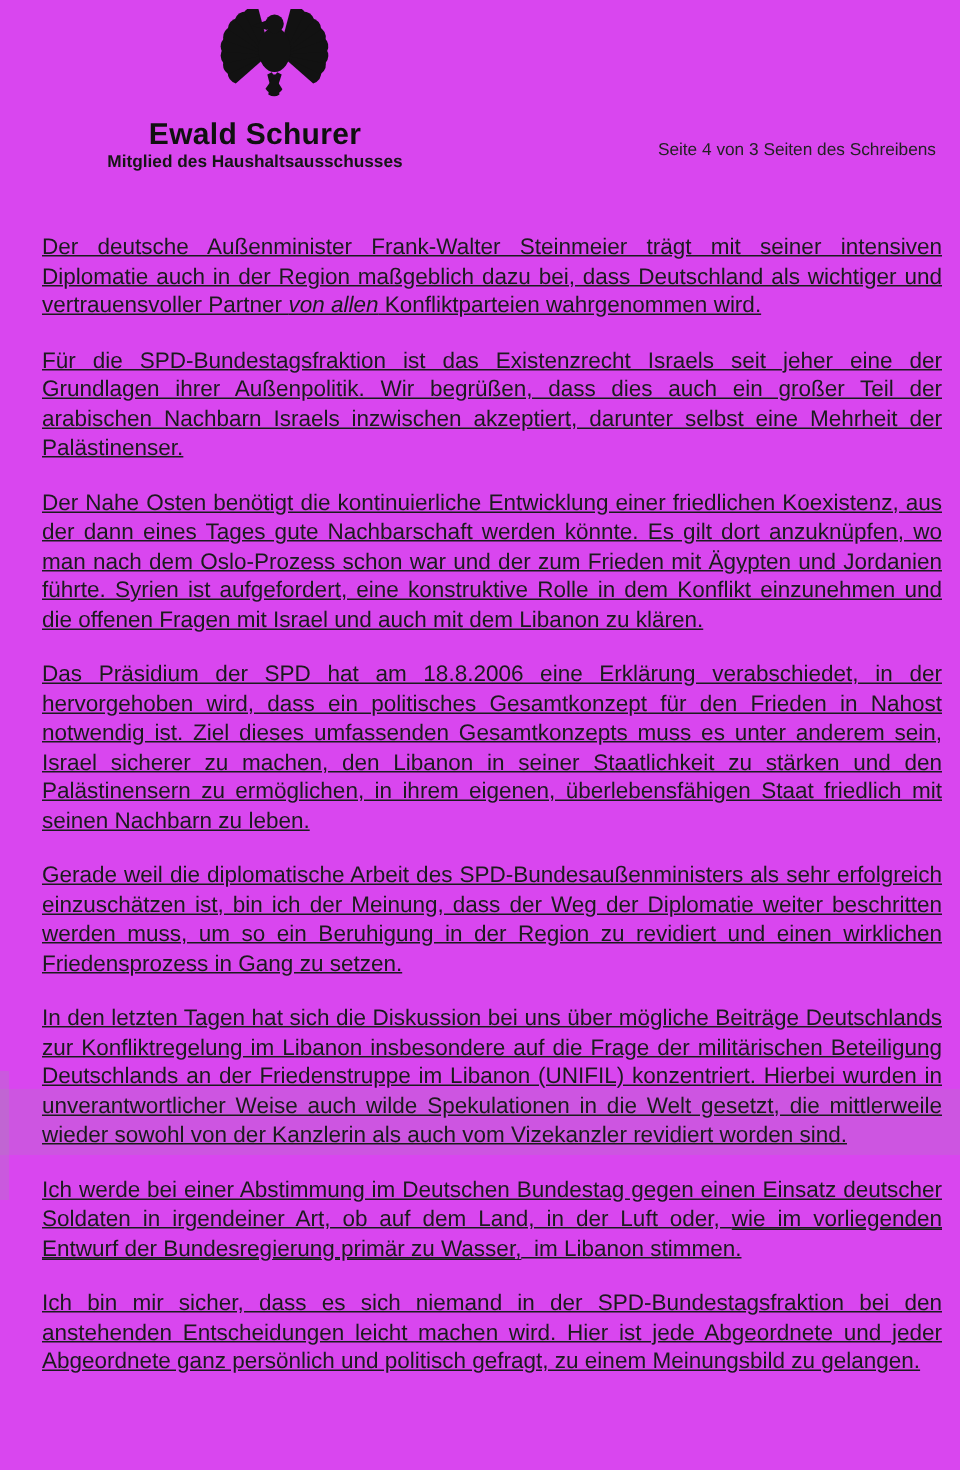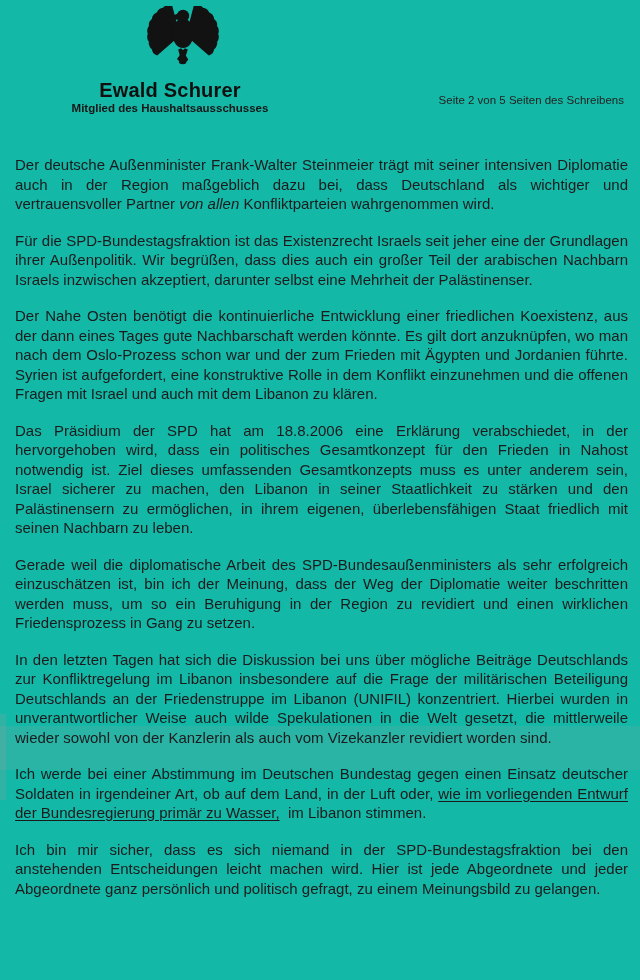--- a/index.html
+++ b/index.html
@@ -3,21 +3,21 @@
 <meta charset="utf-8">
 <style>
   * { margin: 0; padding: 0; box-sizing: border-box; }
   html, body { background: #ffffff; }
   body { font-family: "Liberation Sans", sans-serif; }
 
   .page {
     position: relative;
     width: 640px;
     height: 980px;
-    background: #14b8a6;
+    background: #d946ef;
     overflow: hidden;
     color: #1b1b1d;
   }
 
   
   .identity {
     position: absolute;
     left: 55px;
     top: 6px;
     width: 230px;
@@ -66,21 +66,21 @@
   .letter-body {
     position: absolute;
     left: 12px;
     top: 155px;
     width: 616px;
     font-size: 15px;
     line-height: 19.5px;
     text-align: justify;
     color: #1b1b1d;
   }
-  .letter-body p { margin: 0 0 17px 3px; }
+  .letter-body p { margin: 0 0 17px 16px; text-decoration: underline; }
   .seg-italic { font-style: italic; }
   .seg-underline { text-decoration: underline; text-underline-offset: 2px; }
 </style>
 </head>
 <body>
 
 <div class="page">
 
   <header>
     <div class="identity">
@@ -119,21 +119,21 @@
             <ellipse cx="70" cy="33" rx="13" ry="18"></ellipse>
 
             <circle cx="70" cy="12" r="7.5"></circle>
             <path d="M64,9 L52,13.5 L64,17 Z"></path>
           </g>
         </svg>
       </div>
       <div class="sender-name">Ewald Schurer</div>
       <div class="sender-role">Mitglied des Haushaltsausschusses</div>
     </div>
-    <div class="page-info">Seite 2 von 5 Seiten des Schreibens</div>
+    <div class="page-info">Seite 4 von 3 Seiten des Schreibens</div>
   </header>
 
   <div class="scan-shade"></div>
   <div class="scan-shade-left"></div>
 
   <main class="letter-body">
     <p><span>Der deutsche Außenminister Frank-Walter Steinmeier trägt mit seiner intensiven Diplomatie auch in der Region maßgeblich dazu bei, dass Deutschland als wichtiger und vertrauensvoller Partner </span><span class="seg-italic">von allen</span><span> Konfliktparteien wahrgenommen wird.</span></p>
     <p><span>Für die SPD-Bundestagsfraktion ist das Existenzrecht Israels seit jeher eine der Grundlagen ihrer Außenpolitik. Wir begrüßen, dass dies auch ein großer Teil der arabischen Nachbarn Israels inzwischen akzeptiert, darunter selbst eine Mehrheit der Palästinenser.</span></p>
     <p><span>Der Nahe Osten benötigt die kontinuierliche Entwicklung einer friedlichen Koexistenz, aus der dann eines Tages gute Nachbarschaft werden könnte. Es gilt dort anzuknüpfen, wo man nach dem Oslo-Prozess schon war und der zum Frieden mit Ägypten und Jordanien führte. Syrien ist aufgefordert, eine konstruktive Rolle in dem Konflikt einzunehmen und die offenen Fragen mit Israel und auch mit dem Libanon zu klären.</span></p>
     <p><span>Das Präsidium der SPD hat am 18.8.2006 eine Erklärung verabschiedet, in der hervorgehoben wird, dass ein politisches Gesamtkonzept für den Frieden in Nahost notwendig ist. Ziel dieses umfassenden Gesamtkonzepts muss es unter anderem sein, Israel sicherer zu machen, den Libanon in seiner Staatlichkeit zu stärken und den Palästinensern zu ermöglichen, in ihrem eigenen, überlebensfähigen Staat friedlich mit seinen Nachbarn zu leben.</span></p>

